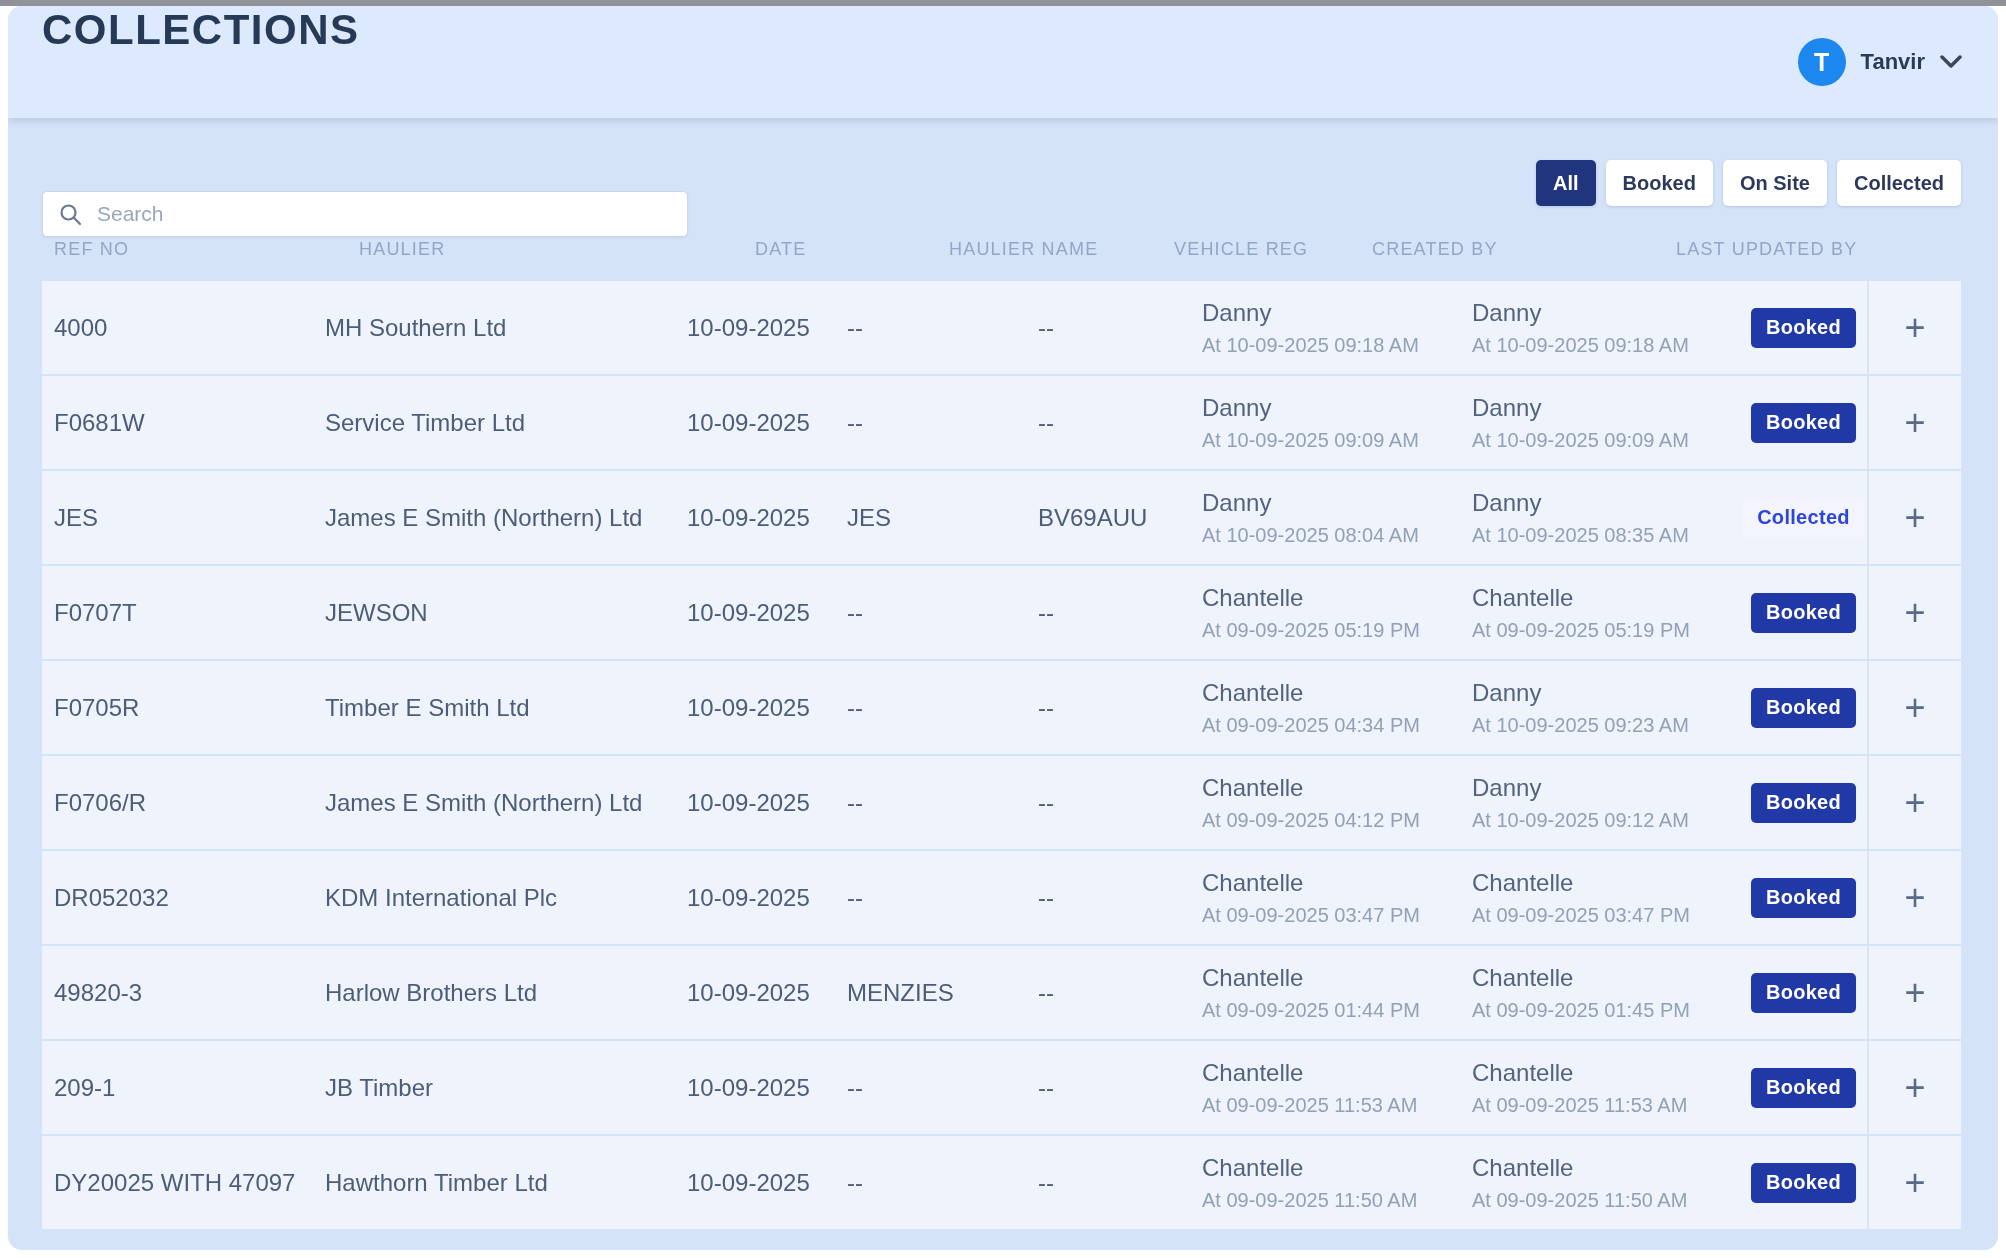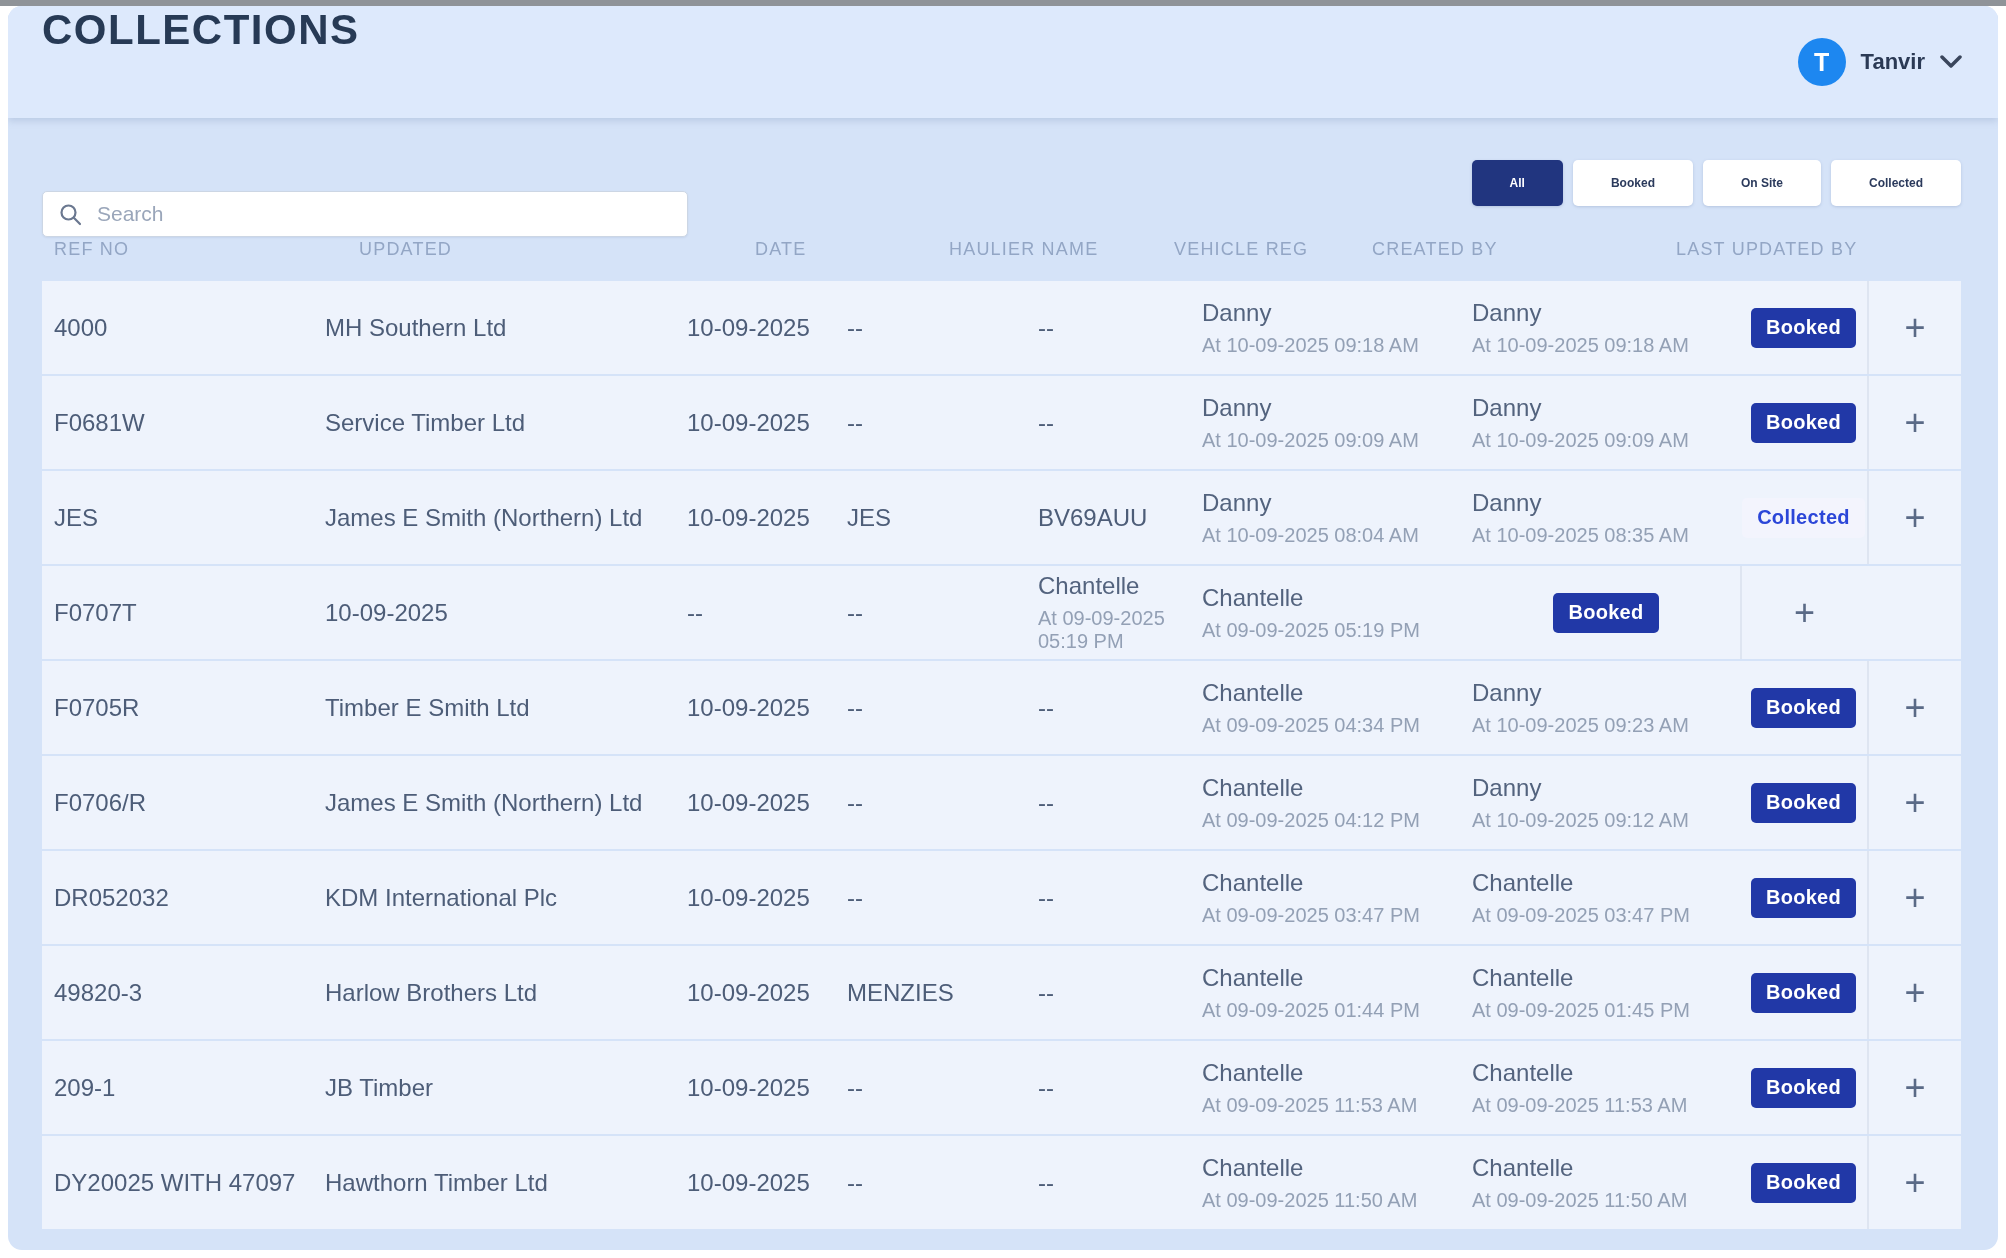--- a/index.html
+++ b/index.html
@@ -51,23 +51,23 @@
   .search-box input {
     flex:1; border:none; outline:none; background:transparent;
     font-size:21px; color:#44506a; font-family:"Liberation Sans", sans-serif;
   }
   .search-box input::placeholder { color:#9aa6ba; }
   .filters {
     position:absolute; top:154px; right:37px; height:46px;
     display:flex; gap:10px;
   }
   .filter-btn {
-    height:46px; padding:0 38px; border:none; border-radius:5px;
+    height:46px; padding:0 17px; border:none; border-radius:5px;
     background:#ffffff; color:#2b3a5c;
-    font-size:12px; font-weight:bold; font-family:"Liberation Sans", sans-serif;
+    font-size:20px; font-weight:bold; font-family:"Liberation Sans", sans-serif;
     box-shadow:0 1px 3px rgba(120,140,180,0.35); cursor:pointer;
   }
   .filter-btn.active { background:#21357f; color:#ffffff; }
   
   .collections-table {
     position:absolute; top:212px; left:34px; width:1919px;
   }
   .thead, .trow {
     display:grid;
     grid-template-columns:283px 362px 160px 191px 164px 270px 268px 127px 94px;
@@ -138,21 +138,21 @@
   <div class="filters">
     <button class="filter-btn active">All</button>
     <button class="filter-btn">Booked</button>
     <button class="filter-btn">On Site</button>
     <button class="filter-btn">Collected</button>
   </div>
 
   <div class="collections-table">
     <div class="thead">
       <div class="th first">REF NO</div>
-      <div class="th">UPDATED</div>
+      <div class="th">HAULIER</div>
       <div class="th">DATE</div>
       <div class="th">HAULIER NAME</div>
       <div class="th">VEHICLE REG</div>
       <div class="th">CREATED BY</div>
       <div class="th">LAST UPDATED BY</div>
       <div class="th center">STATUS</div>
       <div class="th"></div>
     </div>
     <div class="tbody">
         <div class="trow">
@@ -213,20 +213,21 @@
     </div>
     <div class="cell status">
       <span class="badge badge-light">Collected</span>
     </div>
     <div class="cell plus">
       <button class="plus-btn">+</button>
     </div>
   </div>
         <div class="trow">
     <div class="cell ref">F0707T</div>
+    <div class="cell customer">JEWSON</div>
     <div class="cell date">10-09-2025</div>
     <div class="cell haulier">--</div>
     <div class="cell vehicle">--</div>
     <div class="cell by">
       <div class="name">Chantelle</div>
       <div class="time">At 09-09-2025 05:19 PM</div>
     </div>
     <div class="cell by">
       <div class="name">Chantelle</div>
       <div class="time">At 09-09-2025 05:19 PM</div>

